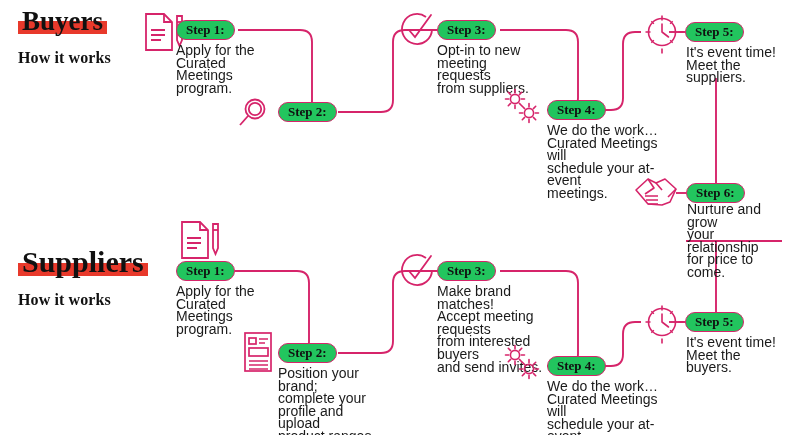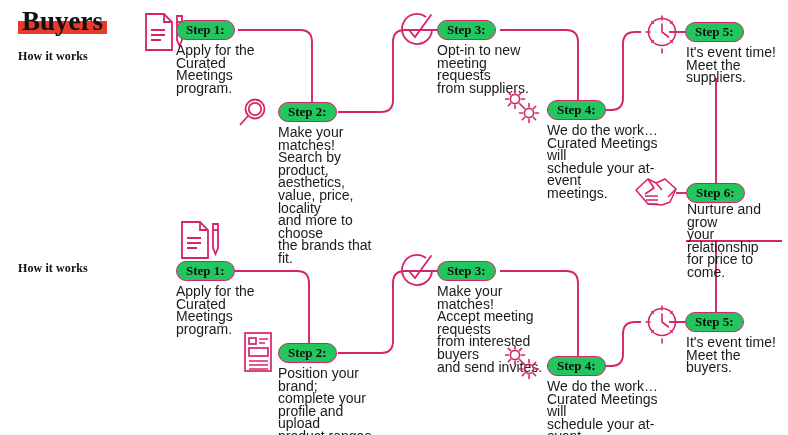--- a/index.html
+++ b/index.html
@@ -31,21 +31,21 @@
   }
   .head-title .hl{
     position:absolute;left:0;right:0;
     height:13px;
     background:#e8392b;
     z-index:-1;
   }
   .head-sub{
     font-family:"Liberation Serif", serif;
     font-weight:700;
-    font-size:12px;
+    font-size:16px;
     color:#111;
     margin-top:14px;
     letter-spacing:.1px;
   }
 
   
   .pill{
     position:absolute;
     border:1.6px solid #d6246a;
     border-radius:14px;
@@ -111,20 +111,24 @@
 
   <div class="section-head" style="left:18px;top:8px;">
     <div class="head-title" style="font-size:27px;">
       <span class="hl" style="bottom: 1px; width: 89px;"></span>
       <span>Buyers</span>
     </div>
     <div class="head-sub">How it works</div>
   </div>
 
   <div class="section-head" style="left:18px;top:247px;">
+    <div class="head-title" style="font-size:30px;">
+      <span class="hl" style="bottom: 1px; width: 130px;"></span>
+      <span>Suppliers</span>
+    </div>
     <div class="head-sub">How it works</div>
   </div>
 
   <div class="icon" style="left:140px;top:10px;">
     <svg width="44" height="44" viewBox="0 0 44 44" stroke="#d6246a" stroke-width="1.8" fill="none">
       <path d="M6 4 h18 l8 8 v28 H6 Z"></path>
       <path d="M24 4 v8 h8"></path>
       <path d="M11 20 h14 M11 25 h14 M11 30 h10"></path>
       <path d="M37 6 h5 v24 l-2.5 6 -2.5 -6 Z"></path>
       <path d="M37 12 h5"></path>
@@ -136,26 +140,20 @@
 program.</div>
 
   <div class="icon" style="left:236px;top:94px;">
     <svg width="40" height="40" viewBox="0 0 40 40" stroke="#d6246a" stroke-width="1.8" fill="none">
       <circle cx="19" cy="15" r="9.5"></circle>
       <circle cx="19" cy="15" r="6.2"></circle>
       <path d="M12 22 L4 31"></path>
     </svg>
   </div>
   <div class="pill" style="left:278px;top:102px;">Step 2:</div>
-  <div class="body-text" style="left:278px;top:126px;width:100px;">Make your
-matches! Search by
-product, aesthetics,
-value, price, locality
-and more to choose
-the brands that fit.</div>
 
   <div class="icon" style="left:396px;top:11px;">
     <svg width="42" height="42" viewBox="0 0 42 42" stroke="#d6246a" stroke-width="1.8" fill="none">
       <path d="M30 6 A15 15 0 1 0 36 18"></path>
       <path d="M13 19 l6 7 L35 4" stroke-linecap="round"></path>
     </svg>
   </div>
   <div class="pill" style="left:437px;top:20px;">Step 3:</div>
   <div class="body-text" style="left:437px;top:44px;width:106px;">Opt-in to new
 meeting requests
@@ -246,21 +244,21 @@
 product ranges and
 images.</div>
 
   <div class="icon" style="left:396px;top:252px;">
     <svg width="42" height="42" viewBox="0 0 42 42" stroke="#d6246a" stroke-width="1.8" fill="none">
       <path d="M30 6 A15 15 0 1 0 36 18"></path>
       <path d="M13 19 l6 7 L35 4" stroke-linecap="round"></path>
     </svg>
   </div>
   <div class="pill" style="left:437px;top:261px;">Step 3:</div>
-  <div class="body-text" style="left:437px;top:285px;width:124px;">Make your matches!
+  <div class="body-text" style="left:437px;top:285px;width:124px;">Make brand matches!
 Accept meeting requests
 from interested buyers
 and send invites.</div>
 
   <div class="icon" style="left:500px;top:342px;">
     <svg width="46" height="42" viewBox="0 0 46 42" stroke="#d6246a" stroke-width="1.6" fill="none">
       <g>
         <circle cx="15" cy="13" r="4.6"></circle>
         <g stroke-linecap="round">
           <path d="M15 3.5 v3.2 M15 19.3 v3.2 M5.5 13 h3.2 M21.3 13 h3.2

